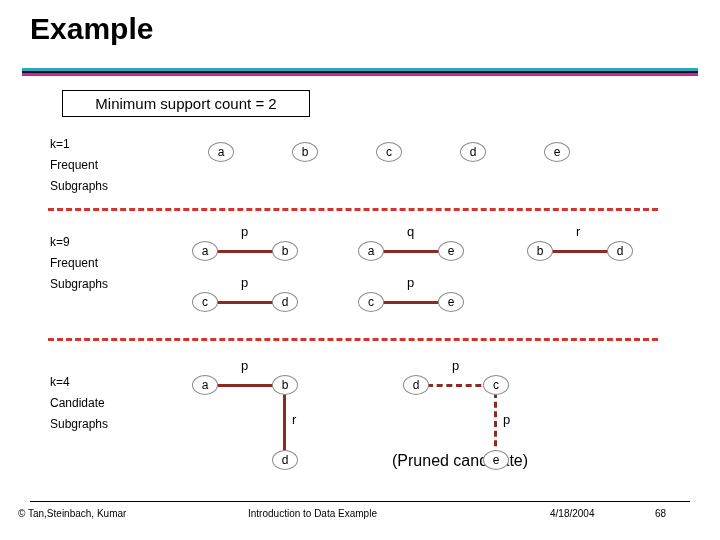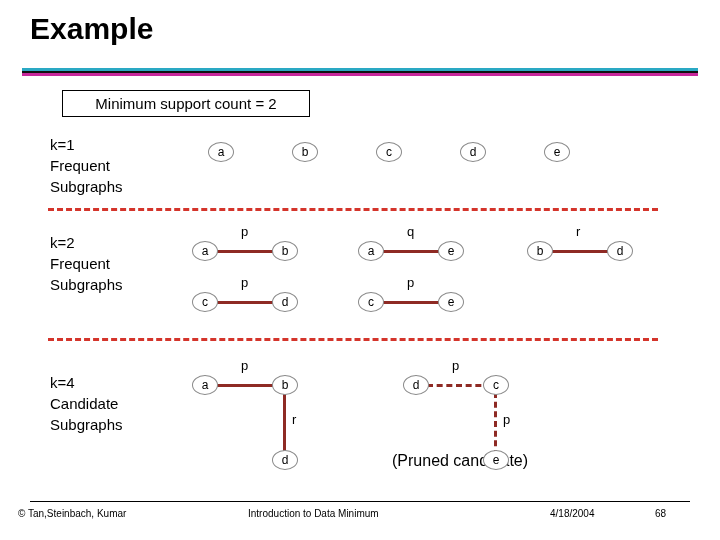--- a/index.html
+++ b/index.html
@@ -59,21 +59,21 @@
     display: flex;
     align-items: center;
     justify-content: center;
     font-size: 15px;
     color: #000000;
   }
 
   
   .row-label {
     position: absolute;
-    font-size: 15px;
+    font-size: 12px;
     color: #000000;
     line-height: 21px;
     white-space: pre-line;
   }
   .label-k1 { left: 50px; top: 52px; }
   .label-k2 { left: 50px; top: 150px; }
   .label-k3 { left: 50px; top: 290px; }
 
   
   .sep {
@@ -169,21 +169,21 @@
 <div class="rule rule-black"></div>
 <div class="rule rule-pink"></div>
 
 <div class="content">
 
   <div class="minsup-box">Minimum support count = 2</div>
 
   <div class="row-label label-k1">k=1
 Frequent
 Subgraphs</div>
-  <div class="row-label label-k2">k=2
+  <div class="row-label label-k2">k=9
 Frequent
 Subgraphs</div>
   <div class="row-label label-k3">k=4
 Candidate
 Subgraphs</div>
 
   <div class="sep sep-1"></div>
   <div class="sep sep-2"></div>
 
   <div class="node" style="left:208px; top:60px;">a</div>
@@ -234,15 +234,15 @@
   <div class="edge edge-dashed-v" style="left:494px; top:310px; height:64px;"></div>
   <div class="node" style="left:483px; top:368px;">e</div>
   <div class="edge-label" style="left:503px; top:330px;">p</div>
 
   <div class="pruned-caption">(Pruned candidate)</div>
 
 </div>
 
 <div class="footer-rule"></div>
 <div class="footer-text footer-left">© Tan,Steinbach, Kumar</div>
-<div class="footer-text footer-center">Introduction to Data Minimum</div>
+<div class="footer-text footer-center">Introduction to Data Example</div>
 <div class="footer-text footer-date">4/18/2004</div>
 <div class="footer-text footer-page">68</div>
 
 </body></html>

